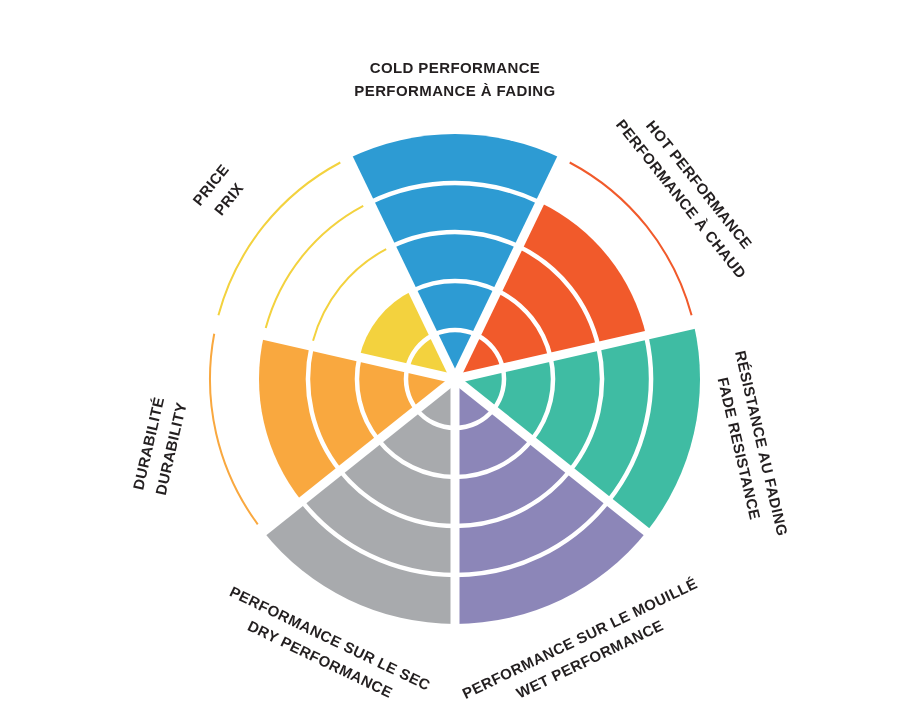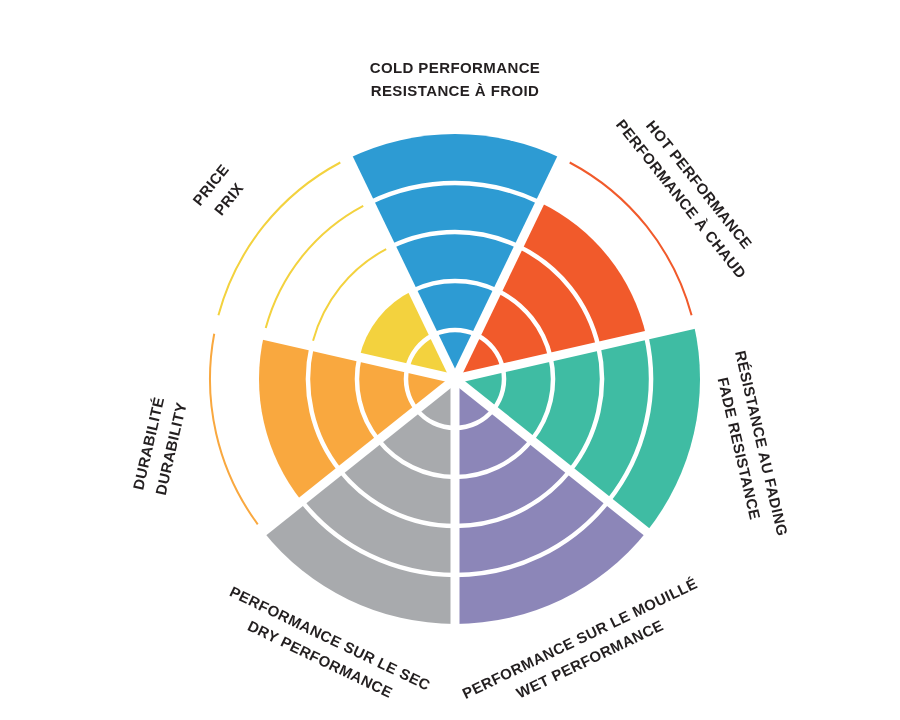--- a/index.html
+++ b/index.html
@@ -85,21 +85,21 @@
       <line x1="455" y1="358" x2="346.0951814814929" y2="131.85681415649282" stroke="#ffffff" stroke-width="9"></line>
       <path d="M 569.6967871000054 141.5060115639789 A 245 245 0 0 1 691.5884683331277 294.3533453213396" fill="none" stroke="#F15A2B" stroke-width="2"></path>
       <path d="M 257.72854437536915 503.2892728171605 A 245 245 0 0 1 214.22590701283343 312.6917651391353" fill="none" stroke="#F9A83F" stroke-width="2"></path>
       <path d="M 313.04691900012335 319.8120071928039 A 147 147 0 0 1 386.1819277399968 228.10360693838732" fill="none" stroke="#F3D23E" stroke-width="2"></path>
       <path d="M 265.7292253334978 307.08267625707185 A 196 196 0 0 1 363.24257031999576 184.80480925118306" fill="none" stroke="#F3D23E" stroke-width="2"></path>
       <path d="M 218.41153166687226 294.3533453213398 A 245 245 0 0 1 340.3032128999947 141.50601156397883" fill="none" stroke="#F3D23E" stroke-width="2"></path>
     </svg>
   <div id="labels">
       <div class="sector-label" style="left: 455px; top: 58px; transform: translate(-50%, -50%) rotate(0deg);">
         <div>COLD PERFORMANCE</div>
-        <div>RESISTANCE À FROID</div>
+        <div>PERFORMANCE À FADING</div>
       </div>
       <div class="sector-label" style="left: 689.549px; top: 170.953px; transform: translate(-50%, -50%) rotate(51.4deg);">
         <div>HOT PERFORMANCE</div>
         <div>PERFORMANCE À CHAUD</div>
       </div>
       <div class="sector-label" style="left: 750.403px; top: 425.424px; transform: translate(-50%, -50%) rotate(77deg);">
         <div>RÉSISTANCE AU FADING</div>
         <div>FADE RESISTANCE</div>
       </div>
       <div class="sector-label" style="left: 585.165px; top: 628.291px; transform: translate(-50%, -50%) rotate(-25.7deg);">

